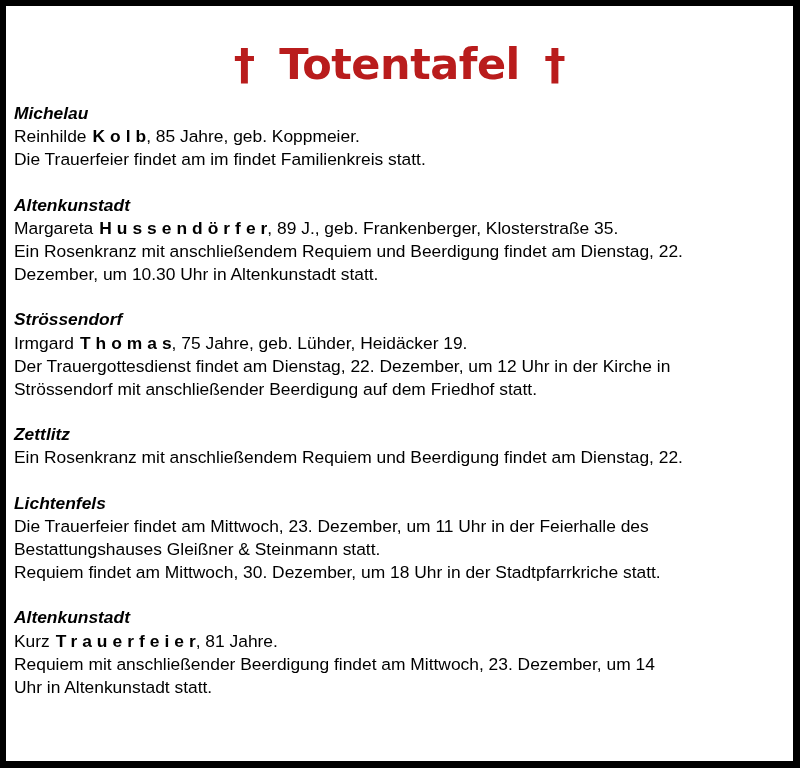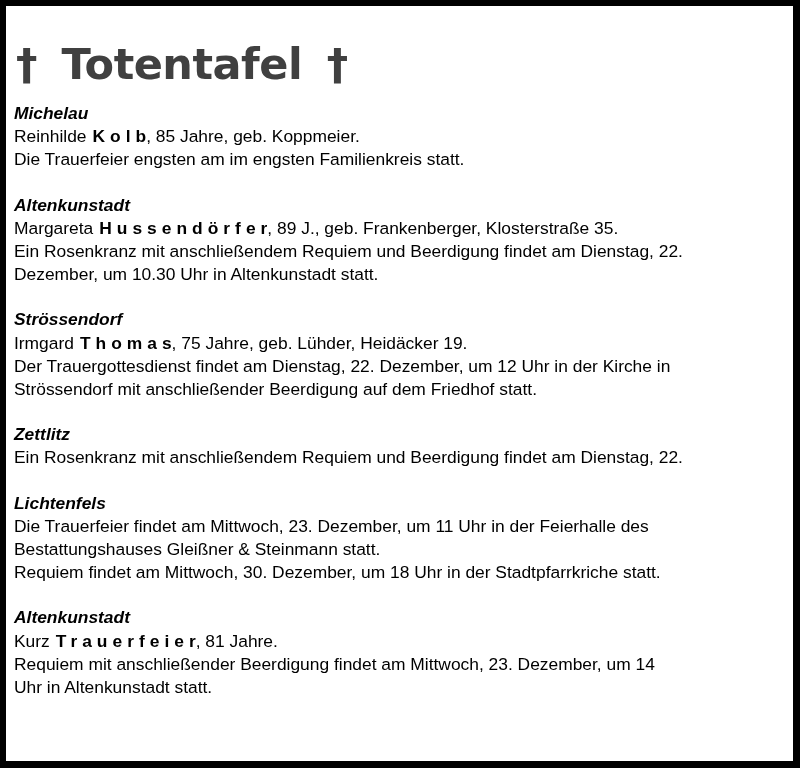--- a/index.html
+++ b/index.html
@@ -28,26 +28,26 @@
       width: 787px;
       height: 755px;
       background: #ffffff;
       overflow: hidden;
     }
     .title {
       position: absolute;
       left: 0;
       right: 0;
       top: 28px;
-      text-align: left;
+      text-align: center;
       font-family: "DejaVu Sans", sans-serif;
       font-weight: bold;
       font-size: 43px;
       line-height: 60px;
-      color: #404040;
+      color: #b91c1c;
       letter-spacing: -0.5px;
       white-space: nowrap;
     }
     .title .cross {
       display: inline-block;
       margin: 0 10px;
     }
     .content {
       position: absolute;
       left: 8px;
@@ -87,21 +87,21 @@
       <span class="cross">†</span>
       <span>Totentafel</span>
       <span class="cross">†</span>
     </div>
 
     <div class="content">
 
       <div class="entry">
         <span class="place">Michelau</span>
         <span class="line"><span>Reinhilde</span><span class="surname">Kolb</span><span>, 85 Jahre, geb. Koppmeier.</span></span>
-        <span class="line">Die Trauerfeier engsten am im engsten Familienkreis statt.</span>
+        <span class="line">Die Trauerfeier findet am im findet Familienkreis statt.</span>
       </div>
 
       <div class="entry">
         <span class="place">Altenkunstadt</span>
         <span class="line"><span>Margareta</span><span class="surname">Hussendörfer</span><span>, 89 J., geb. Frankenberger, Klosterstraße 35.</span></span>
         <span class="line">Ein Rosenkranz mit anschließendem Requiem und Beerdigung findet am Dienstag, 22.</span>
         <span class="line">Dezember, um 10.30 Uhr in Altenkunstadt statt.</span>
       </div>
 
       <div class="entry">

